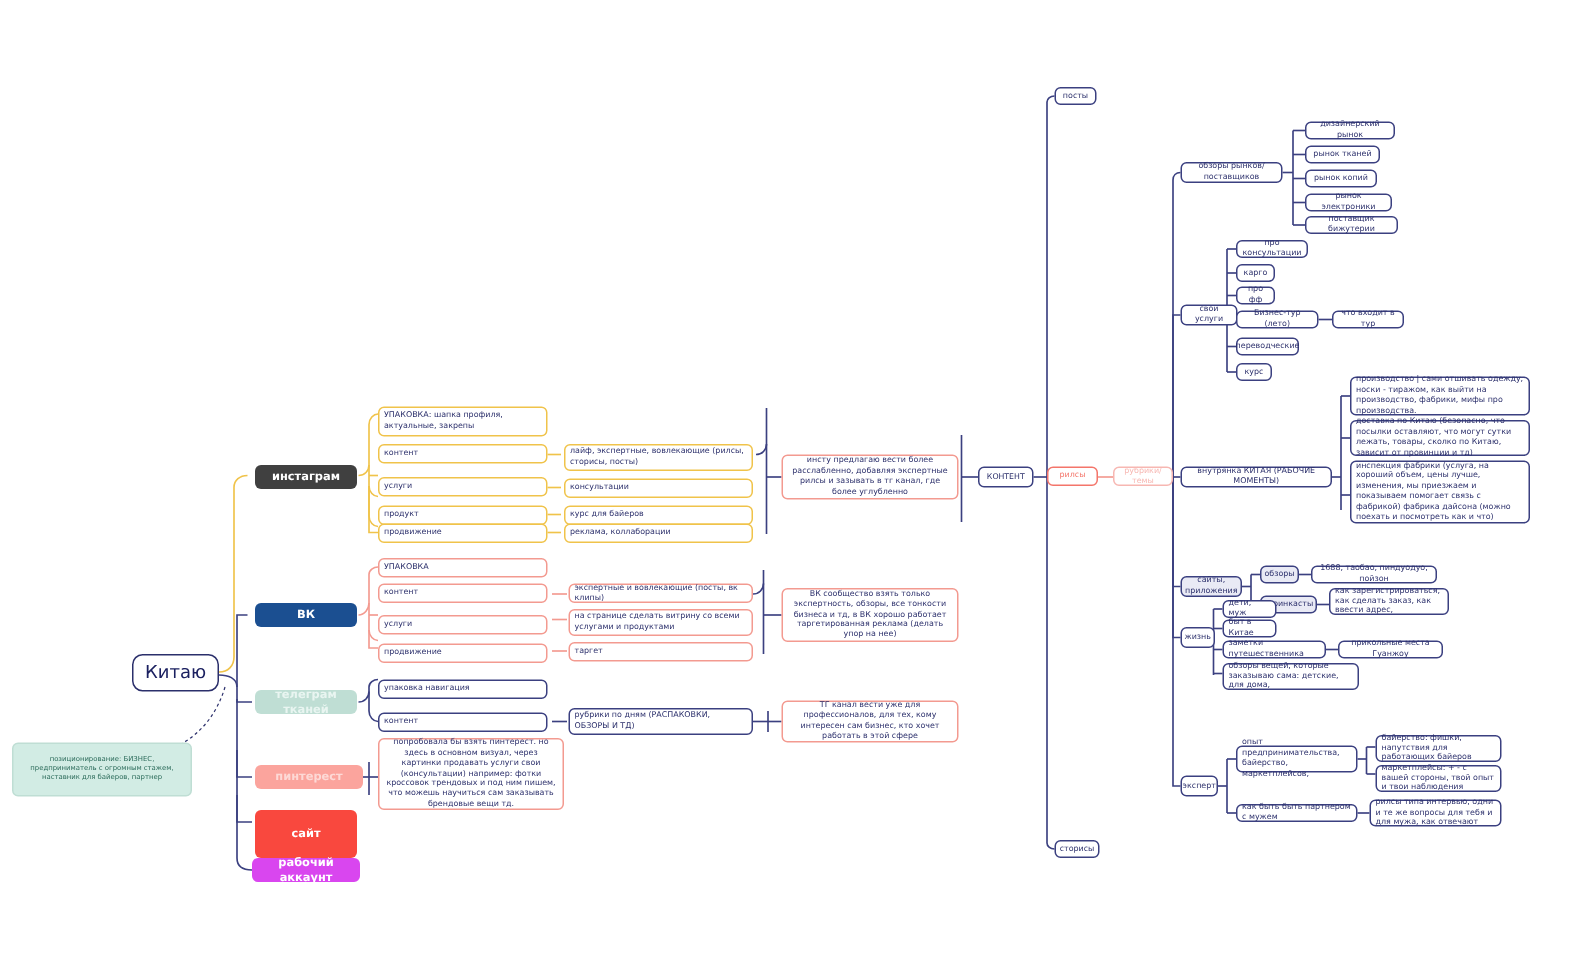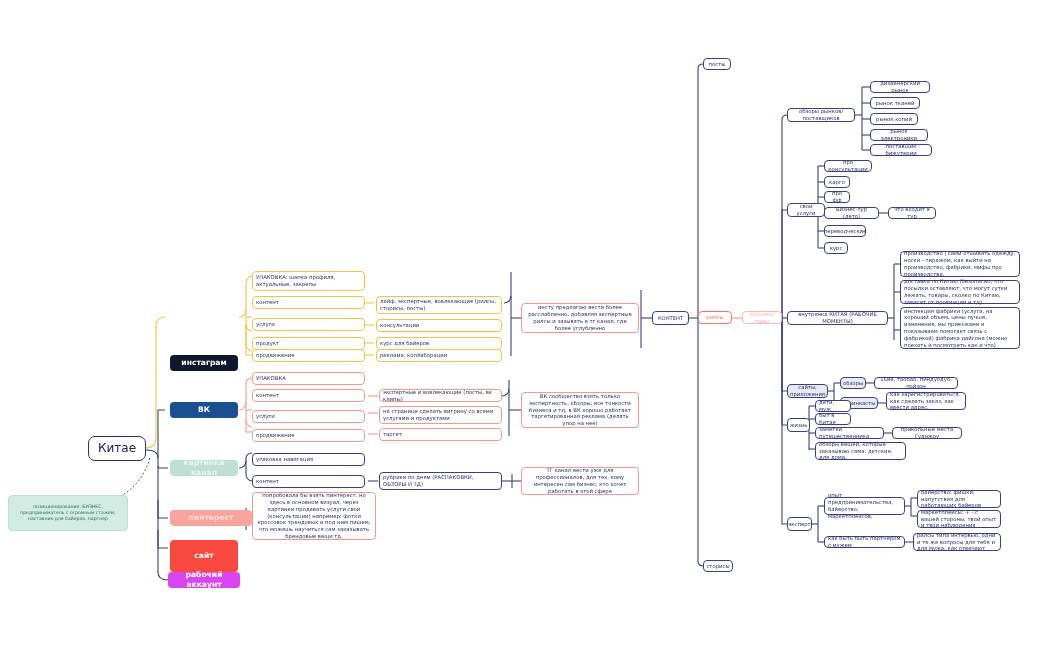--- a/index.html
+++ b/index.html
@@ -8,21 +8,21 @@
   #canvas{position:absolute;left:0;top:0;width:1050px;height:650px;}
   svg.links{position:absolute;left:0;top:0;width:1050px;height:650px;pointer-events:none;}
   .node{position:absolute;box-sizing:border-box;display:flex;align-items:center;
         justify-content:center;text-align:center;line-height:1.28;
         border-radius:5px;}
   
   .root{border:1.6px solid #2b2f6b;background:#fff;color:#1b2060;
         font-size:12px;border-radius:7px;}
   
   .solid{color:#ffffff;font-size:7.6px;font-weight:bold;border-radius:4px;}
-  .c-ig{background:#0f172a;margin-top:45px;}
+  .c-ig{background:#404040;}
   .c-vk{background:#1b4f91;}
   .c-tg{background:#bfded4;color:#e9f5f1;}
   .c-pin{background:#fba49d;color:#fdd9d6;}
   .c-site{background:#f9483e;color:#ffffff;}
   .c-work{background:#d946ef;color:#ffffff;}
   
   .box{background:#ffffff;font-size:5.3px;border:0.9px solid #2b2f6b;
        border-radius:4px;padding:2px 3px;}
   .box.yellow{border-color:#f0c34a;}
   .box.salmon{border-color:#f39a90;}
@@ -147,37 +147,37 @@
       <path d="M818,542 L824,542" stroke="#3b4080"></path>
       <path d="M905,506 L911,506" stroke="#3b4080"></path>
       <path d="M911,498 L911,516" stroke="#3b4080"></path>
       <path d="M911,498 L917,498" stroke="#3b4080"></path>
       <path d="M911,516 L917,516" stroke="#3b4080"></path>
       <path d="M905,542 L913,542" stroke="#3b4080"></path>
     </g>
   </svg>
 
   <div class="node root" style="left:88px;top:436px;width:58px;height:25px;">
-    <span>Китае</span>
+    <span>Китаю</span>
   </div>
 
   <div class="node box mint" style="left:8px;top:495px;width:120px;height:36px;font-size:4.6px;">
     <span>позиционирование: БИЗНЕС, предприниматель с огромным стажем, наставник для байеров, партнер</span>
   </div>
 
   <div class="node solid c-ig" style="left:170px;top:310px;width:68px;height:16px;">
     <span>инстаграм</span>
   </div>
   <div class="node solid c-vk" style="left:170px;top:402px;width:68px;height:16px;">
     <span>ВК</span>
   </div>
   <div class="node solid c-tg" style="left:170px;top:460px;width:68px;height:16px;">
-    <span>картинки канал</span>
-  </div>
-  <div class="node solid c-pin" style="left:170px;top:510px;width:82px;height:16px;">
+    <span>телеграм тканей</span>
+  </div>
+  <div class="node solid c-pin" style="left:170px;top:510px;width:72px;height:16px;">
     <span>пинтерест</span>
   </div>
   <div class="node solid c-site" style="left:170px;top:540px;width:68px;height:32px;">
     <span>сайт</span>
   </div>
   <div class="node solid c-work" style="left:168px;top:572px;width:72px;height:16px;">
     <span>рабочий аккаунт</span>
   </div>
 
   <div class="node box yellow left" style="left:252px;top:271px;width:113px;height:20px;">

